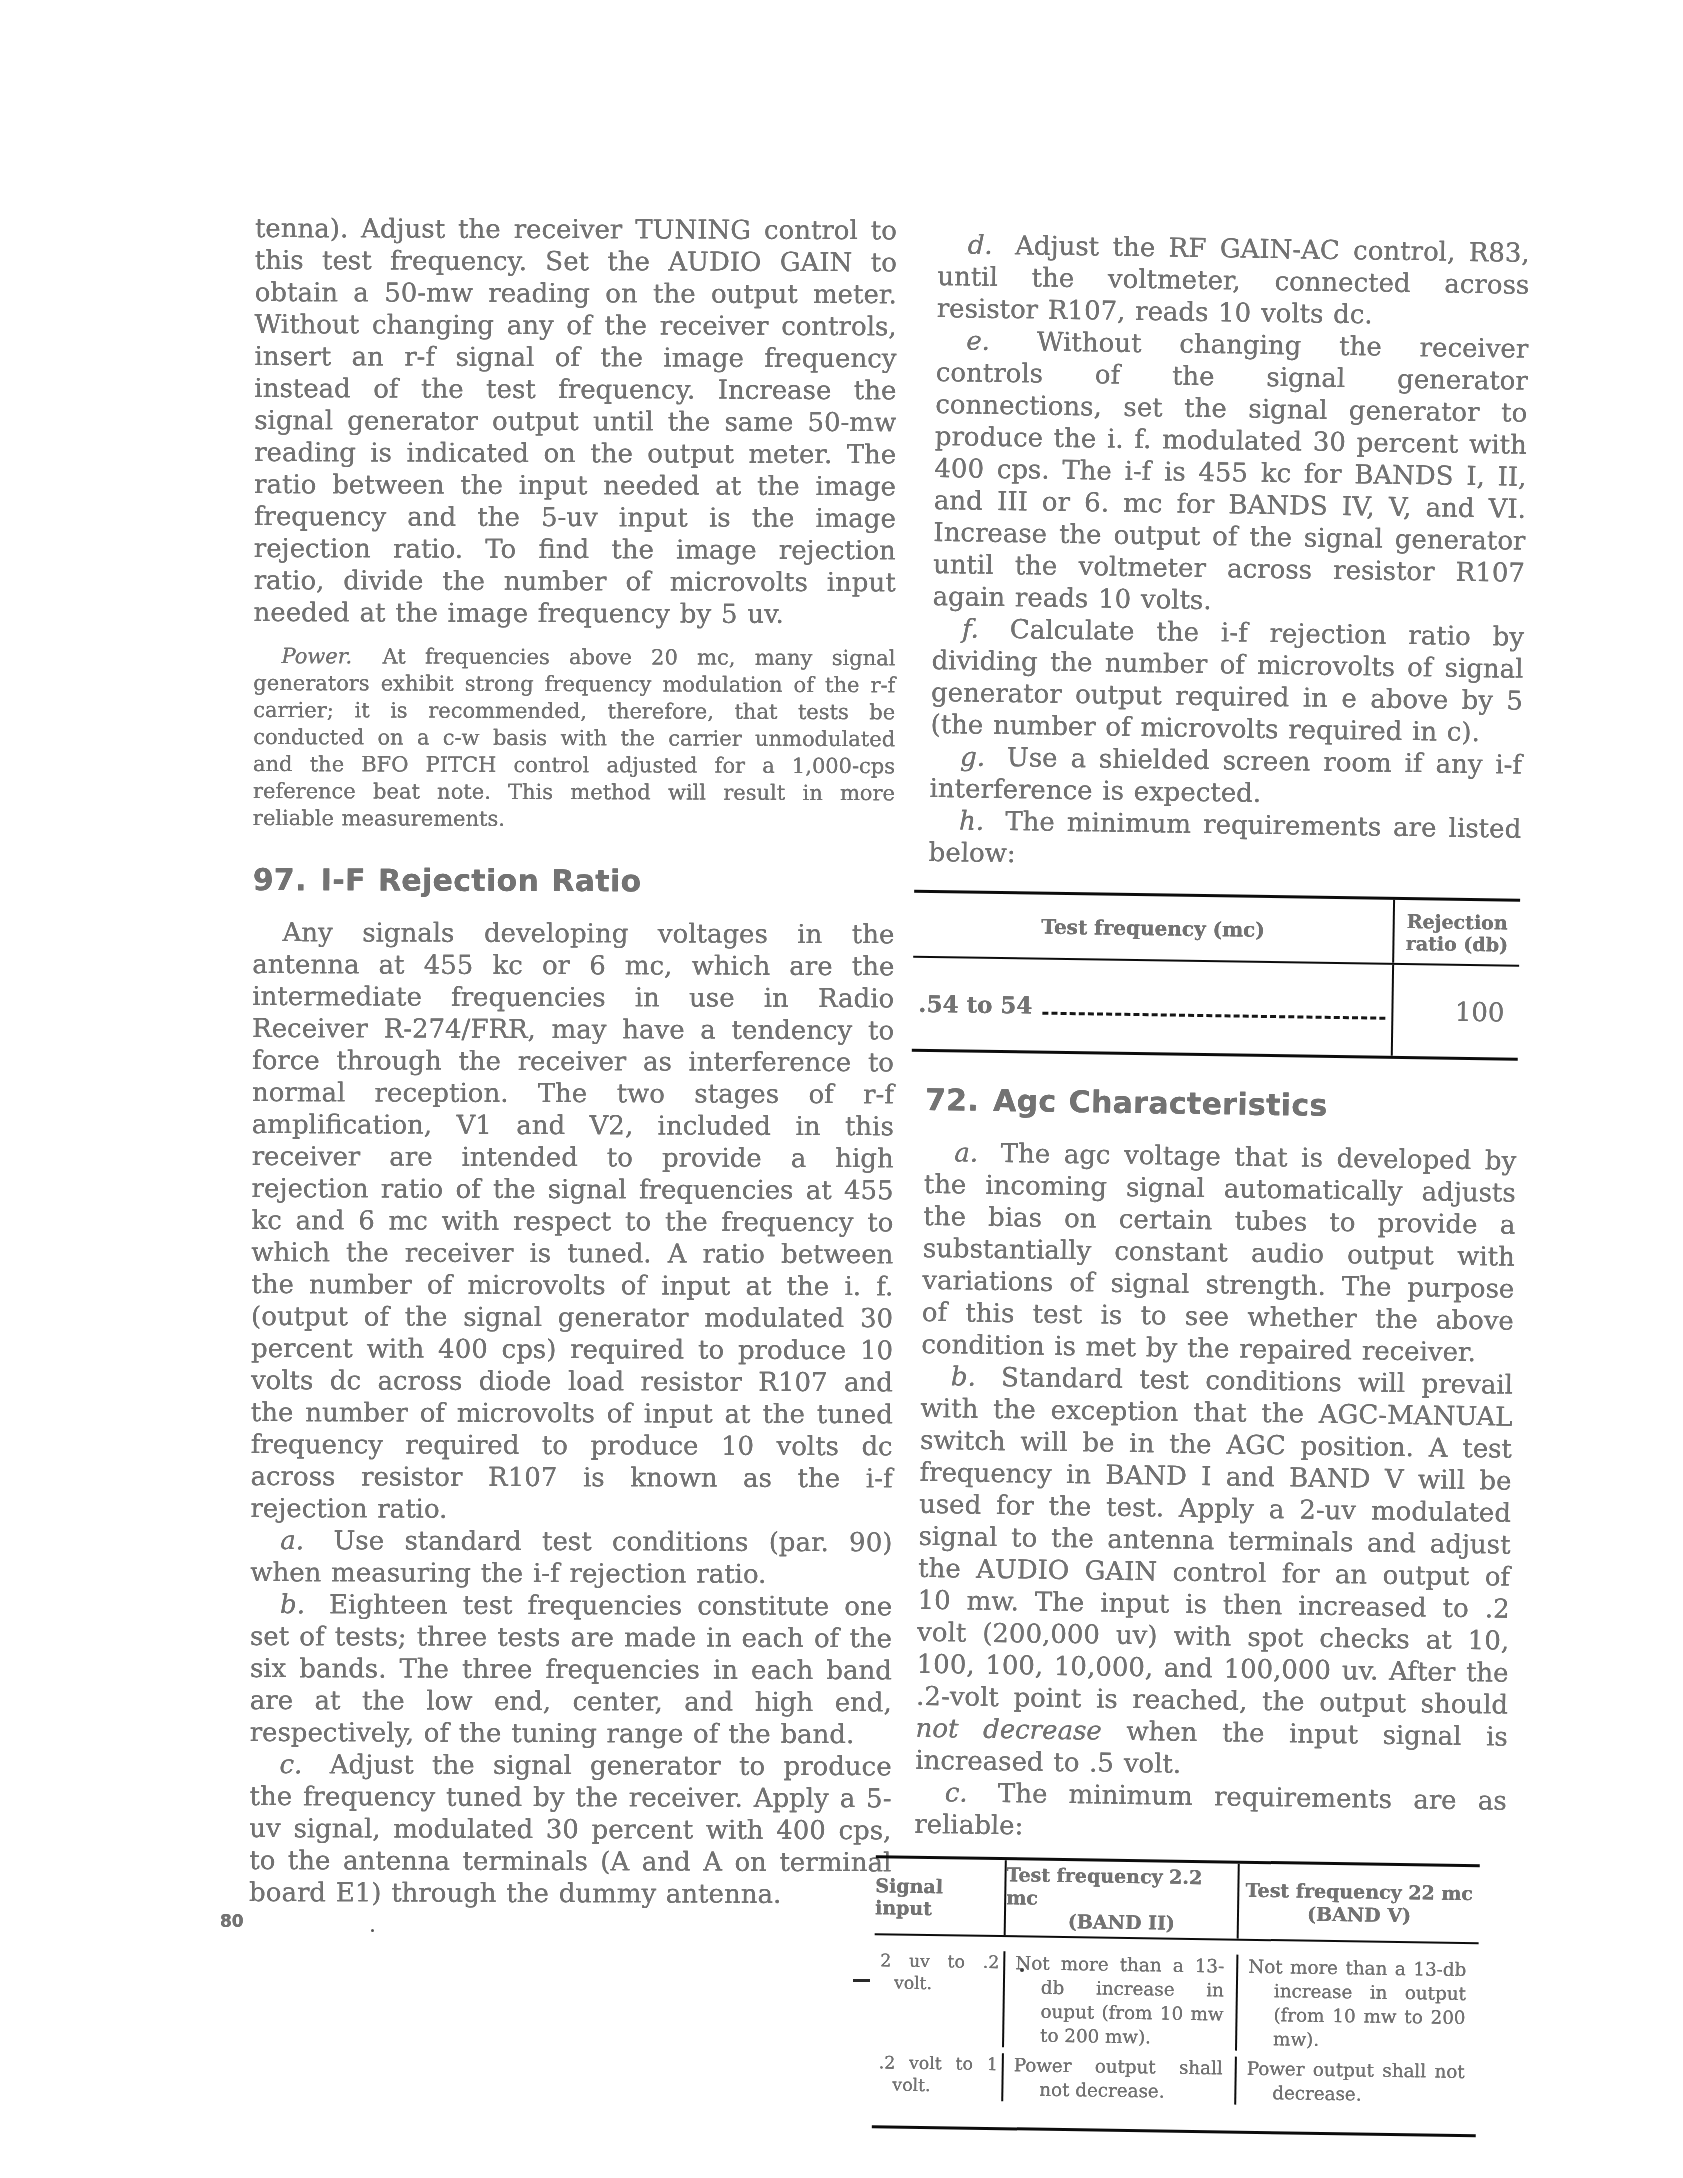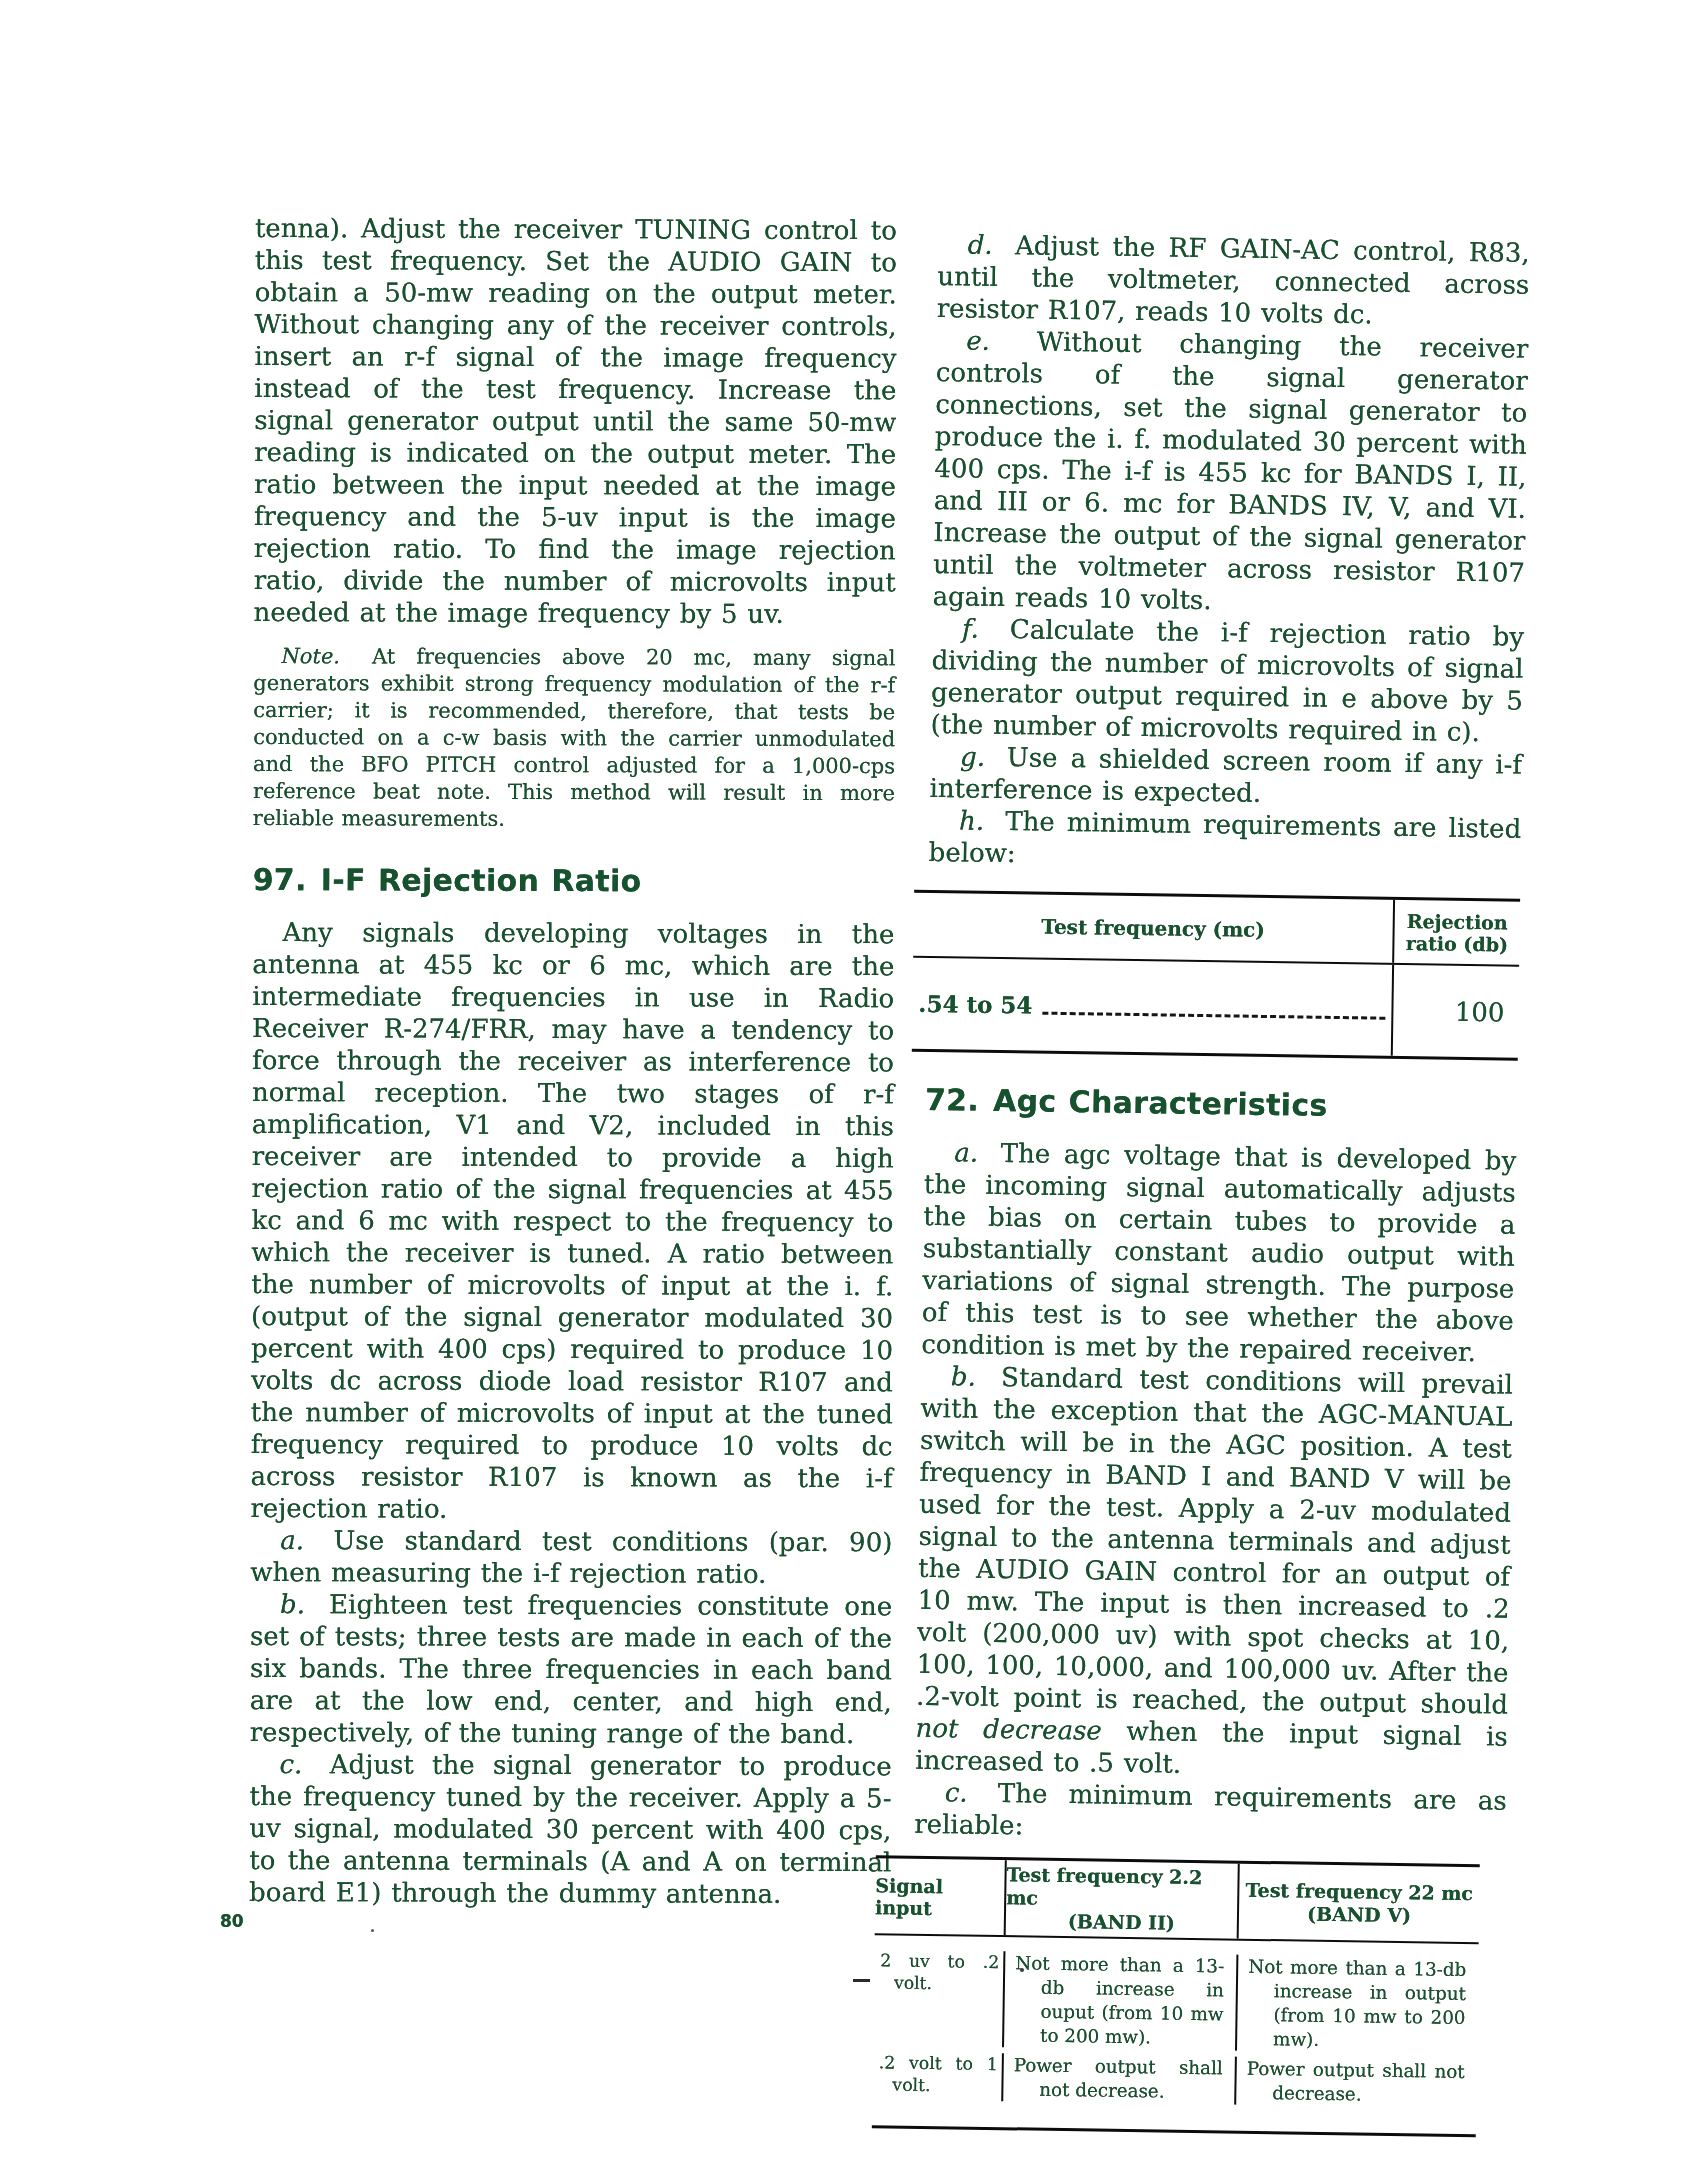--- a/index.html
+++ b/index.html
@@ -3,21 +3,21 @@
 <meta charset="utf-8">
 <style>
   * { box-sizing: border-box; }
   html, body { margin: 0; padding: 0; background: #d9d9d9; }
   .page {
     position: relative;
     width: 1683px;
     height: 2178px;
     background: #ffffff;
     font-family: "DejaVu Serif", serif;
-    color: #14532d;
+    color: #737373;
     overflow: hidden;
     text-shadow: 0 0 0.5px rgba(15,15,15,0.75);
   }
   .col { position: absolute; }
   .col-left  { left: 255px; top: 212px; width: 642px; transform: rotate(0.2deg); transform-origin: 0 0; }
   .col-right { left: 938px; top: 228px; width: 592px; transform: rotate(0.85deg); transform-origin: 0 0; }
 
   .para {
     margin: 0;
     font-size: 26px;
@@ -127,21 +127,21 @@
 
 <div class="page">
 
   <div class="col col-left">
 
     <p class="para">
       <span>tenna). Adjust the receiver TUNING control to this test frequency. Set the AUDIO GAIN to obtain a 50-mw reading on the output meter. Without changing any of the receiver controls, insert an r-f signal of the image frequency instead of the test frequency. Increase the signal generator output until the same 50-mw reading is indicated on the output meter. The ratio between the input needed at the image frequency and the 5-uv input is the image rejection ratio. To find the image rejection ratio, divide the number of microvolts input needed at the image frequency by 5 uv.</span>
     </p>
 
     <p class="note">
-      <span class="note-label">Note.</span>
+      <span class="note-label">Power.</span>
       <span>At frequencies above 20 mc, many signal generators exhibit strong frequency modulation of the r-f carrier; it is recommended, therefore, that tests be conducted on a c-w basis with the carrier unmodulated and the BFO PITCH control adjusted for a 1,000-cps reference beat note. This method will result in more reliable measurements.</span>
     </p>
 
     <p class="para heading">
       <span class="h-num">97.</span><span>I-F Rejection Ratio</span>
     </p>
 
     <p class="para ind">
       <span>Any signals developing voltages in the antenna at 455 kc or 6 mc, which are the intermediate frequencies in use in Radio Receiver R-274/FRR, may have a tendency to force through the receiver as interference to normal reception. The two stages of r-f amplification, V1 and V2, included in this receiver are intended to provide a high rejection ratio of the signal frequencies at 455 kc and 6 mc with respect to the frequency to which the receiver is tuned. A ratio between the number of microvolts of input at the i. f. (output of the signal generator modulated 30 percent with 400 cps) required to produce 10 volts dc across diode load resistor R107 and the number of microvolts of input at the tuned frequency required to produce 10 volts dc across resistor R107 is known as the i-f rejection ratio.</span>
     </p>

